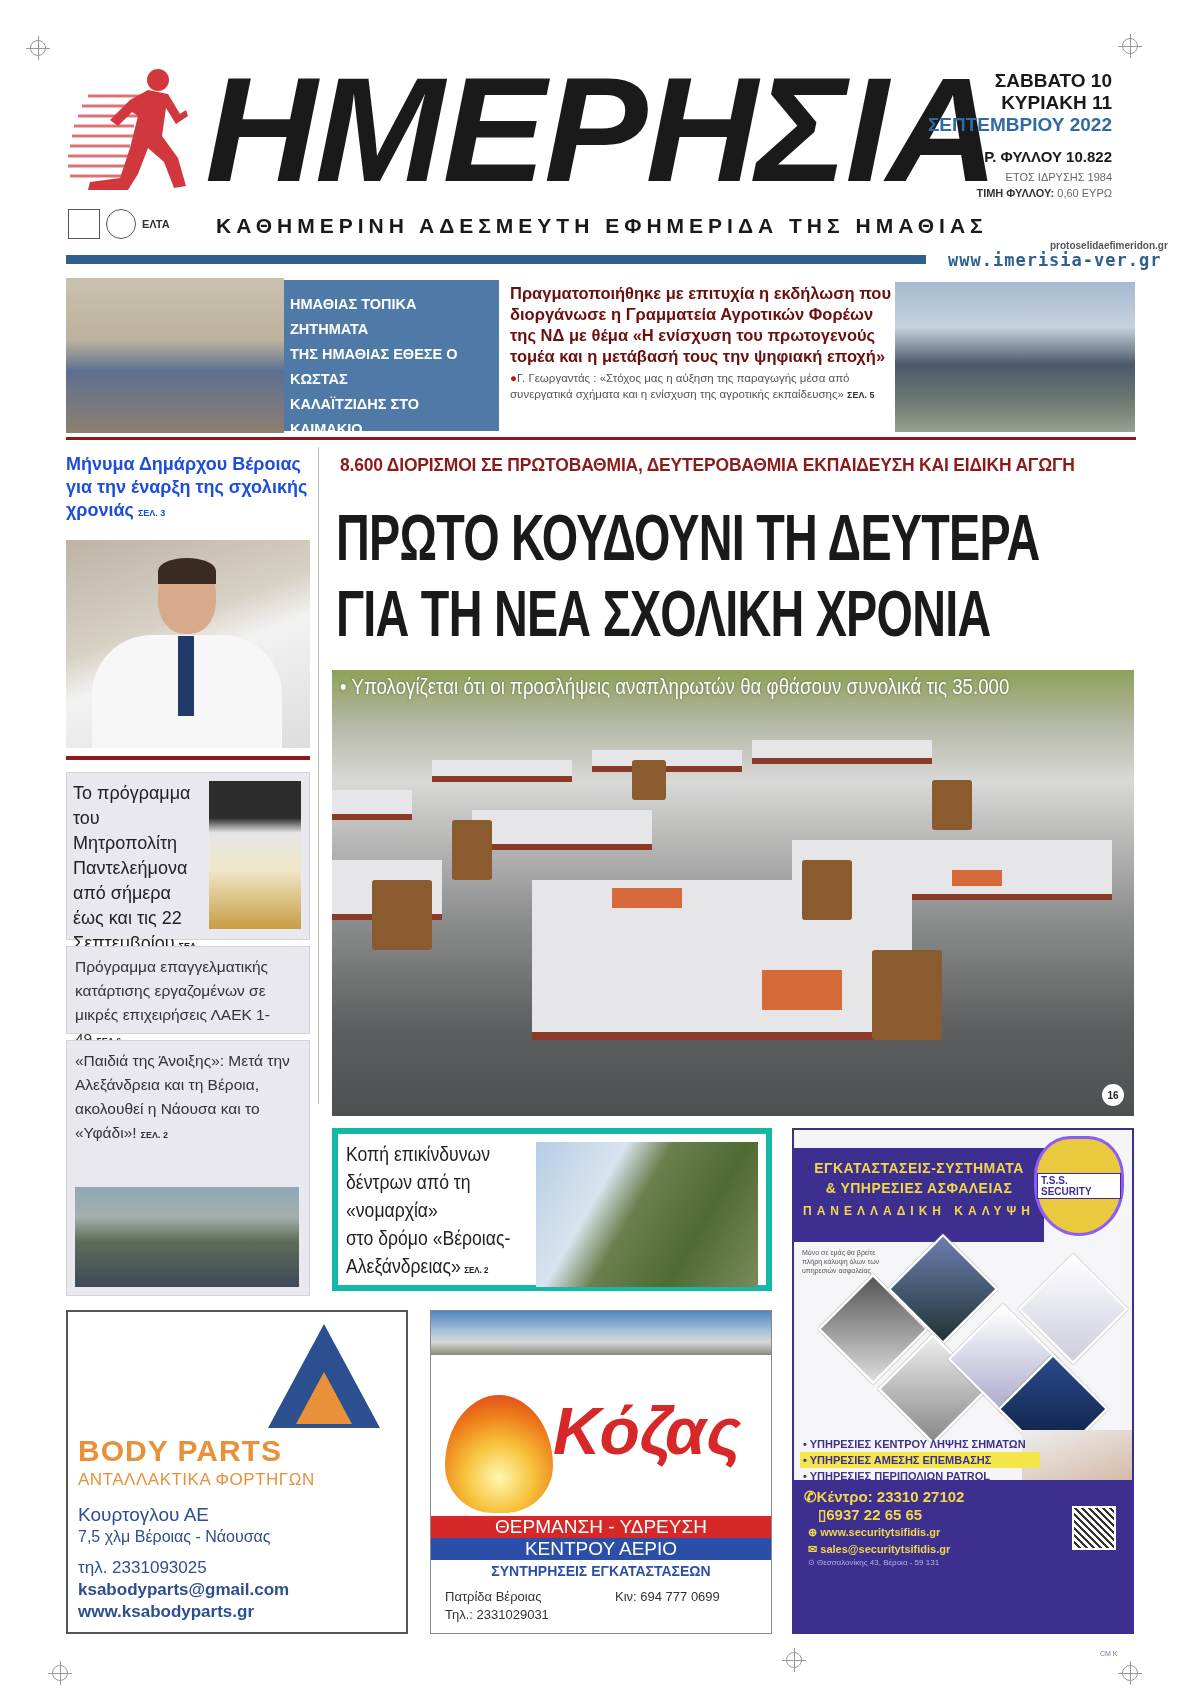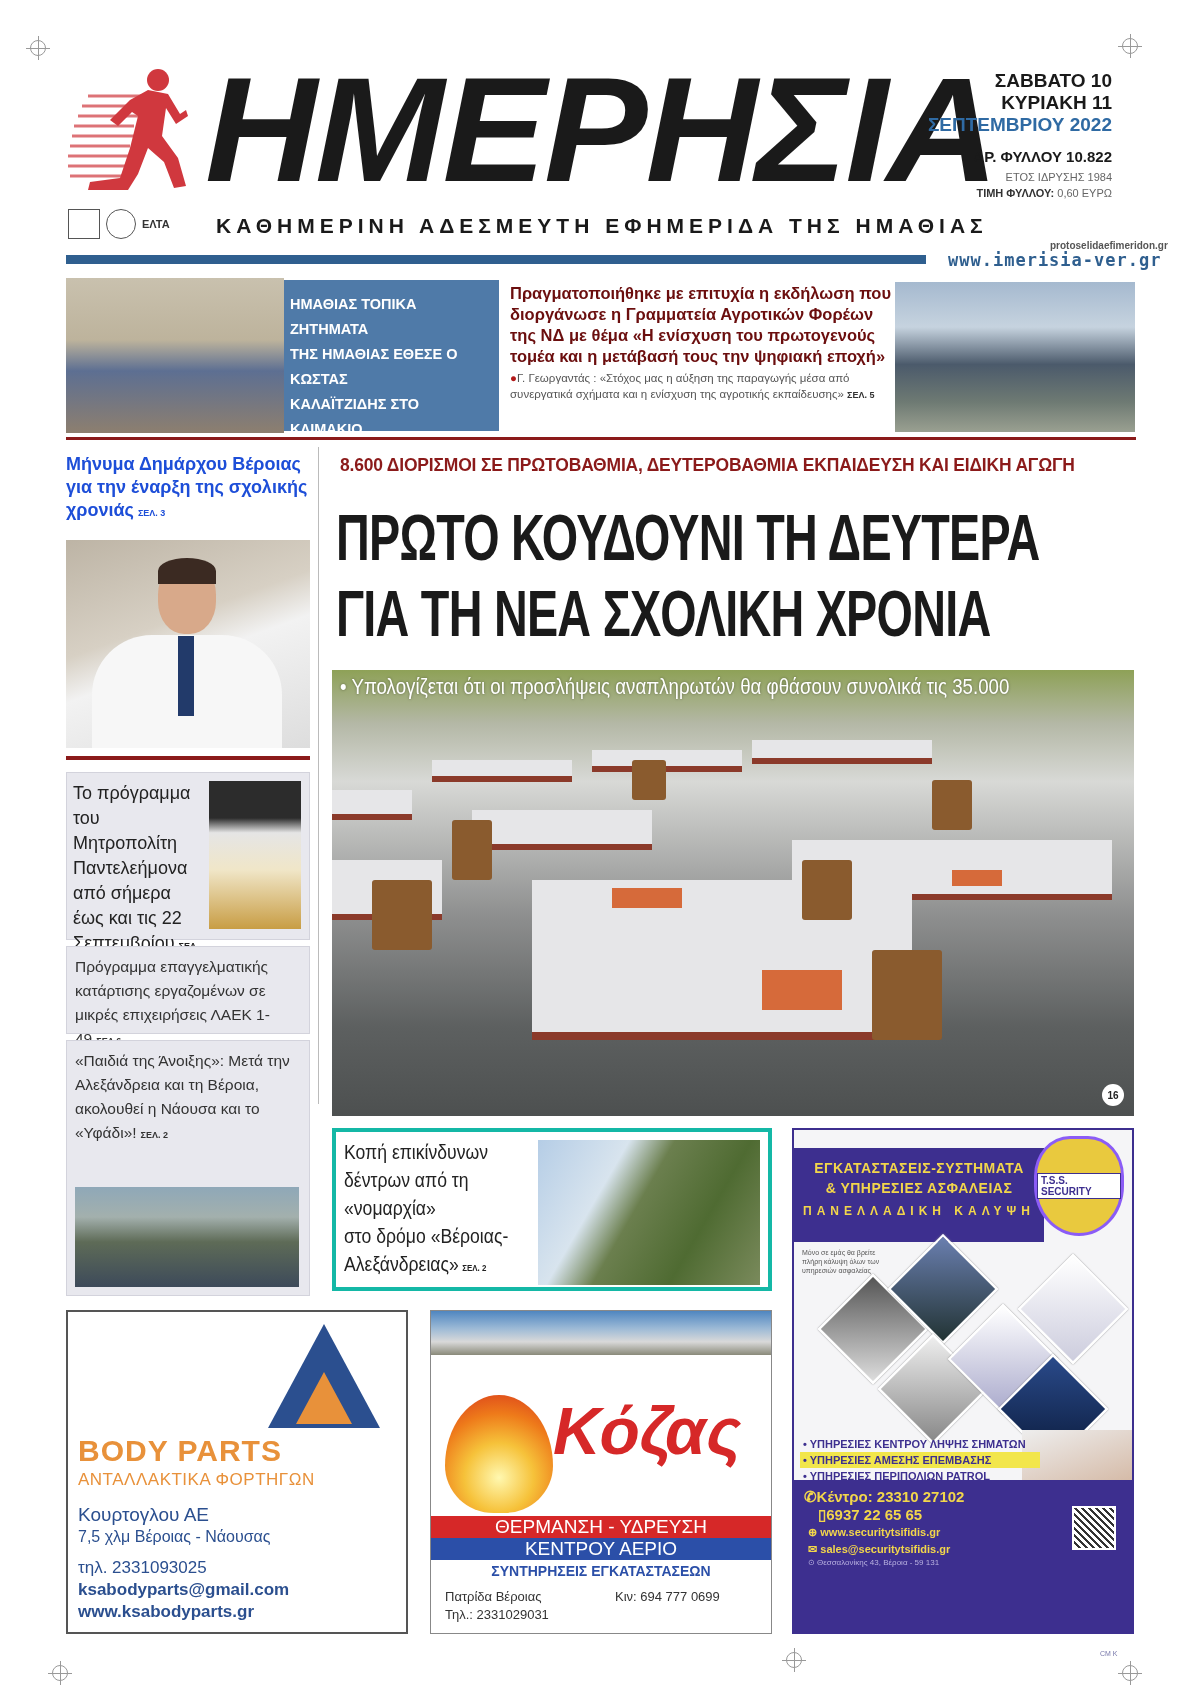--- a/index.html
+++ b/index.html
@@ -67,21 +67,21 @@
   .kicker { left: 340px; top: 454px; font-size: 19px; font-weight: 700; color: #8b1a1a; transform: scaleX(0.92); transform-origin: left top; letter-spacing: -0.2px; }
   .headline { left: 336px; top: 500px; font-size: 64px; font-weight: 900; color: #1a1a1a; line-height: 76px; transform: scaleX(0.73); transform-origin: left top; letter-spacing: -1px; white-space: nowrap; }
   .main-photo { left: 332px; top: 670px; width: 802px; height: 446px; background: linear-gradient(180deg, #8ea157 0%, #b4b8a6 12%, #d8d9d6 25%, #8e8f8f 55%, #5d6060 80%, #4d5050 100%); overflow: hidden; }
   .main-photo .caption { position: absolute; left: 8px; top: 4px; font-size: 22px; color: #fff; transform: scaleX(0.85); transform-origin: left top; white-space: nowrap; text-shadow: 0 0 3px rgba(0,0,0,0.4); }
   .main-photo .desk { position: absolute; background: #e6e6e8; border-bottom: 6px solid #8b3a2a; }
   .main-photo .chair { position: absolute; background: #8a5b2e; border-radius: 3px; }
   .main-photo .book { position: absolute; background: #d66a3a; }
   .photo-num { position: absolute; right: 10px; bottom: 10px; width: 22px; height: 22px; border-radius: 50%; background: #fff; color: #222; font-size: 10px; font-weight: 700; display: flex; align-items: center; justify-content: center; }
 
   
-  .trees-box { left: 332px; top: 1128px; width: 440px; height: 163px; border: 4px solid #14b8a6; padding: 6px 8px; }
+  .trees-box { left: 332px; top: 1128px; width: 440px; height: 163px; border: 6px solid #14b8a6; padding: 6px 8px; }
   .trees-box .txt { width: 190px; font-size: 20px; line-height: 28px; color: #222; transform: scaleX(0.88); transform-origin: left top; }
   .trees-box .photo { position: absolute; right: 8px; top: 8px; width: 222px; height: 145px; background: linear-gradient(120deg, #b5cde6 0%, #d8e4ee 30%, #6b7f4e 45%, #4f6b32 70%, #7a8a5c 100%); }
 
   
   .sec-ad { left: 792px; top: 1128px; width: 342px; height: 506px; background: #f5f5f7; border: 2px solid #3d2f8f; overflow: hidden; }
   .sec-ad .banner { position: absolute; left: 0; top: 18px; width: 250px; height: 94px; background: #3d2f8f; padding: 10px 6px; }
   .sec-ad .b1, .sec-ad .b2 { font-size: 14px; font-weight: 900; color: #f2d64b; line-height: 20px; text-align: center; letter-spacing: 0.5px; }
   .sec-ad .b3 { font-size: 12px; font-weight: 700; color: #f2d64b; letter-spacing: 5px; text-align: center; margin-top: 6px; }
   .sec-ad .badge { position: absolute; right: 8px; top: 6px; width: 90px; height: 100px; border-radius: 40% 40% 50% 50%; background: #e9c93e; border: 3px solid #8b5cf6; display: flex; align-items: center; justify-content: center; }
   .sec-ad .badge span { font-size: 10px; font-weight: 900; color: #3d2f8f; background: #fff; padding: 1px 3px; border: 1px solid #3d2f8f; }

